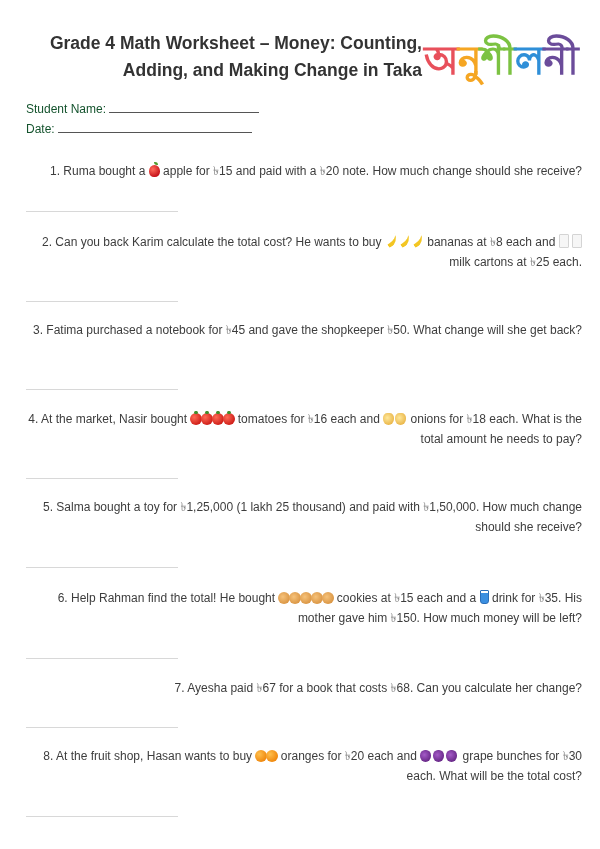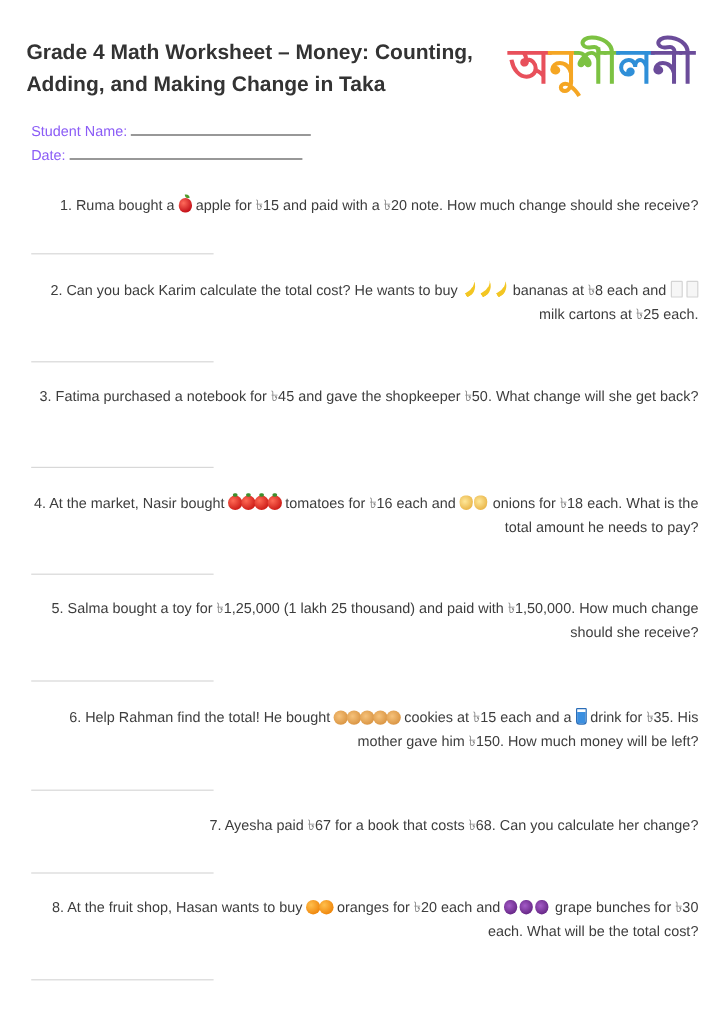--- a/index.html
+++ b/index.html
@@ -3,31 +3,31 @@
   <meta charset="utf-8">
   <style>
     html, body { margin: 0; padding: 0; background: #ffffff; }
     body {
       width: 600px; height: 849px; position: relative; overflow: hidden;
       font-family: "Liberation Sans", "DejaVu Sans", sans-serif;
       color: #3a3a3a;
     }
     .title {
       position: absolute; left: 22px; top: 30px; width: 400px;
-      text-align: left; font-weight: bold; font-size: 17.5px; line-height: 27px;
+      text-align: right; font-weight: bold; font-size: 17.5px; line-height: 27px;
       color: #333333;
     }
     .logo {
       position: absolute; left: 424px; top: 30px; width: 170px; height: 60px;
-      font-family: Liberation Mono, monospace; font-weight: bold; font-size: 40px;
+      font-family: Liberation Sans, sans-serif; font-weight: bold; font-size: 40px;
       line-height: 60px; letter-spacing: -1px; white-space: nowrap;
     }
     .logo span { display: inline-block; }
     .field {
-      position: absolute; left: 26px; font-size: 12px; color: #8b5cf6;
+      position: absolute; left: 26px; font-size: 12px; color: #14532d;
     }
     .field .blank {
       display: inline-block; border-bottom: 1px solid #555; height: 11px; vertical-align: baseline; margin-left: 3px;
     }
     .q {
       position: absolute; left: 26px; width: 556px; font-size: 12px; line-height: 19.5px; color: #3d3d3d; text-align: right;
     }
     .ans {
       position: absolute; left: 26px; width: 152px; height: 0; border-top: 1px solid #d8d8d8;
     }

